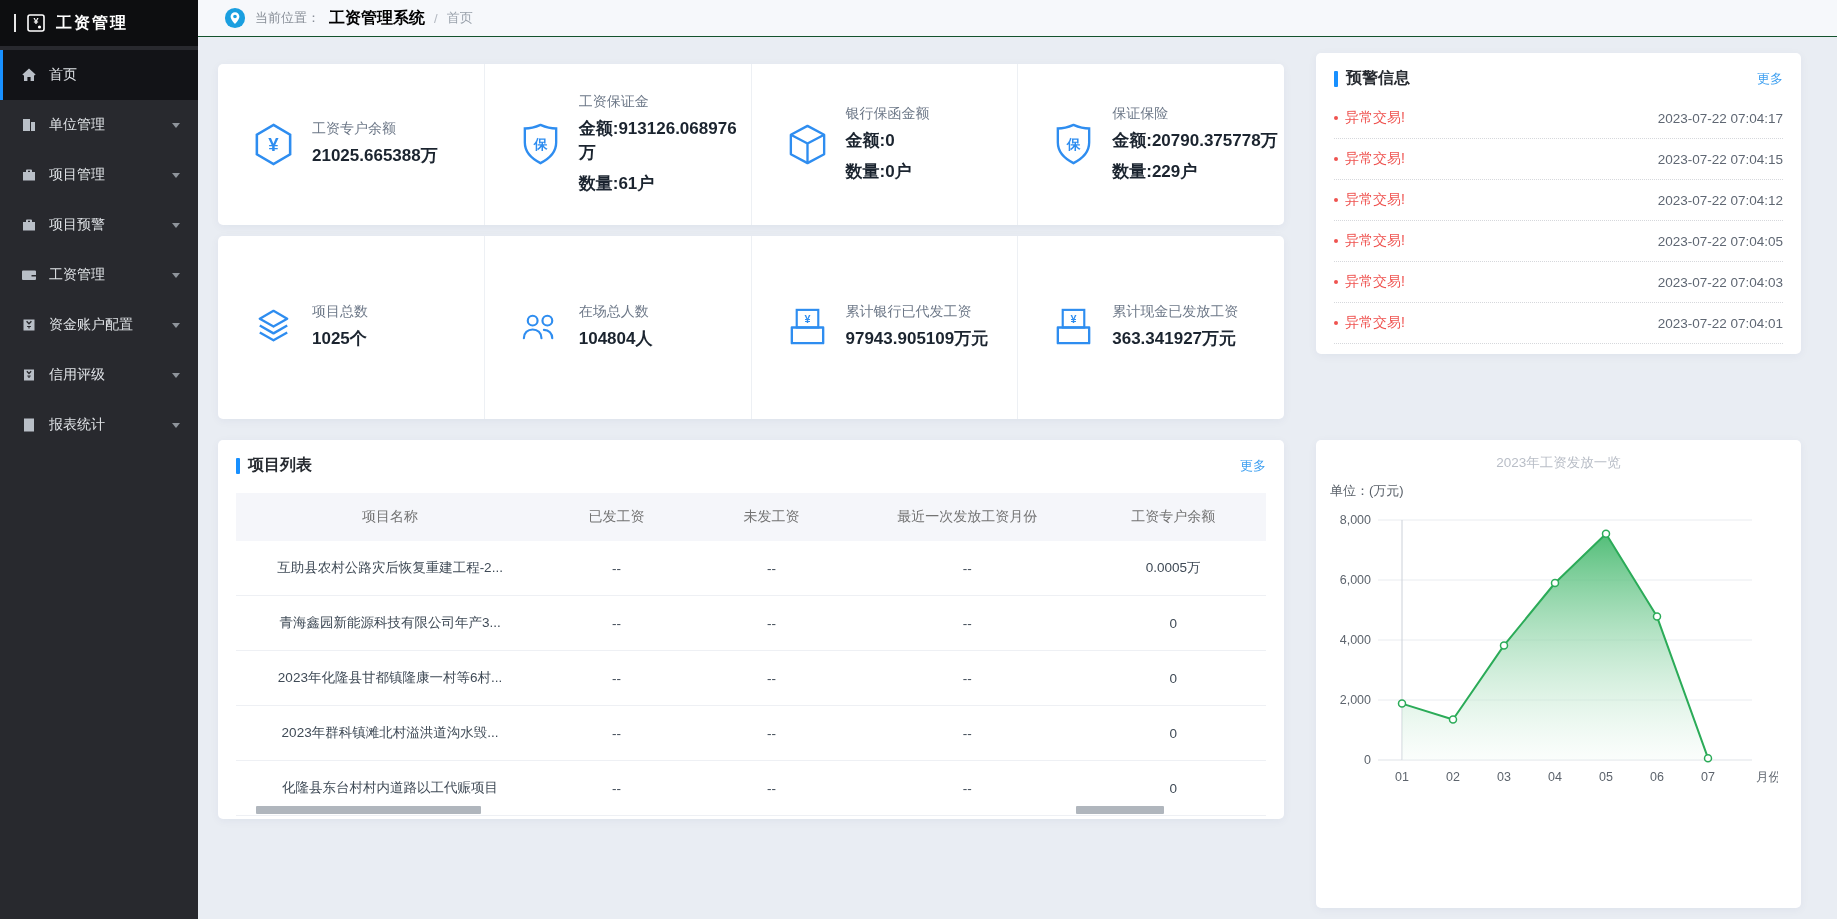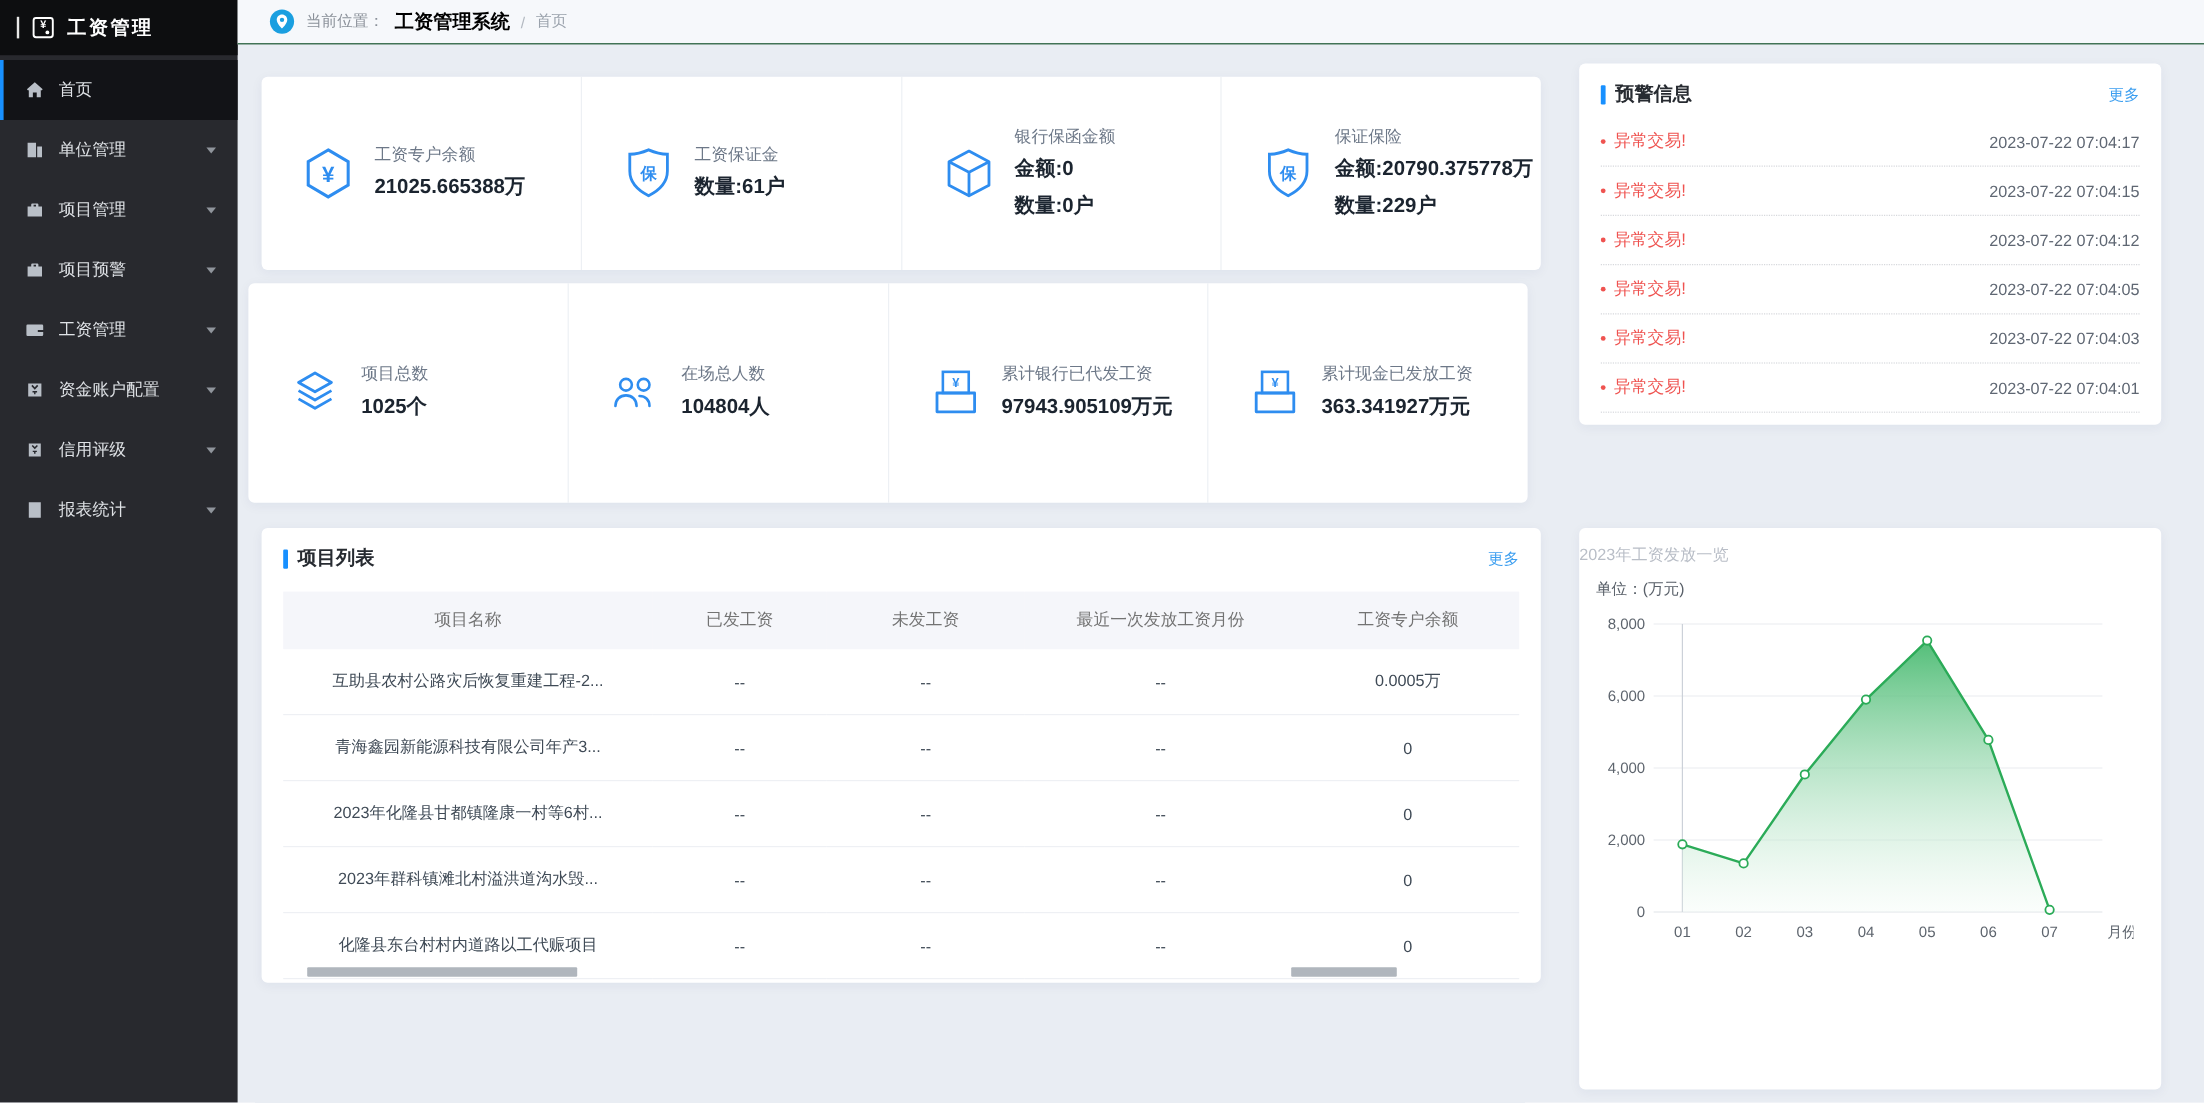--- a/index.html
+++ b/index.html
@@ -56,21 +56,21 @@
   .proj-table th{background:#f5f6fa;height:46px;font-weight:normal;font-size:14px;color:#737373;}
   .proj-table td{height:52px;text-align:center;font-size:13.5px;color:#3f4a56;border-bottom:1px solid #eef0f4;overflow:hidden;white-space:nowrap;text-overflow:ellipsis;}
   .col-name{width:30%;} .col-paid{width:14%;} .col-unpaid{width:16%;} .col-month{width:22%;} .col-bal{width:18%;}
   .clip-smear{position:absolute;bottom:5px;height:8px;background:#707a86;opacity:.55;border-radius:1px;}
   .smear-name{left:38px;width:225px;}
   .smear-bal{right:120px;width:88px;}
 
   
   .chart-card{overflow:hidden;}
   .year-select{margin-left:auto;display:flex;align-items:center;gap:8px;border:1px solid #e2e5eb;background:#fbfbfc;border-radius:4px;padding:7px 14px;font-size:14px;color:#5a6068;cursor:pointer;}
-  .chart-sub{color:#b9bec7;font-size:13.5px;margin-top:14px;}
+  .chart-sub{text-align:center;color:#b9bec7;font-size:13.5px;margin-top:14px;}
   .unit-label{color:#596069;font-size:13px;margin:10px 0 2px 14px;}
   .chart-wrap{padding:0 6px;}
 </style>
 </head>
 <body>
 
 <div class="viewport">
 
   <aside class="sidebar">
     <div class="logo">
@@ -182,20 +182,21 @@
           <span class="stat-value">21025.665388万</span>
         </div>
       </div>
       <div class="stat-seg">
         <svg class="stat-icon" viewBox="0 0 48 48">
           <path d="M24 4c6 2.6 11 3.7 16 3.7V22c0 9.6-6.8 16.4-16 21C14.8 38.4 8 31.6 8 22V7.7C13 7.7 18 6.6 24 4Z" fill="none" stroke="#2e8df0" stroke-width="2.4"></path>
           <text x="24" y="29" text-anchor="middle" style="font-size:14px;font-weight:bold;fill:#2e8df0;">保</text>
         </svg>
         <div class="stat-text">
           <span class="stat-title">工资保证金</span>
+          <span class="stat-value">金额:913126.068976万</span>
           <span class="stat-value">数量:61户</span>
         </div>
       </div>
       <div class="stat-seg">
         <svg class="stat-icon" viewBox="0 0 48 48">
           <path d="M24 5 41 14v20L24 43 7 34V14Z" fill="none" stroke="#2e8df0" stroke-width="2.4" stroke-linejoin="round"></path>
           <path d="M7 14l17 9 17-9M24 23v20" fill="none" stroke="#2e8df0" stroke-width="2.4" stroke-linejoin="round"></path>
         </svg>
         <div class="stat-text">
           <span class="stat-title">银行保函金额</span>
@@ -210,21 +211,21 @@
         </svg>
         <div class="stat-text">
           <span class="stat-title">保证保险</span>
           <span class="stat-value">金额:20790.375778万</span>
           <span class="stat-value">数量:229户</span>
         </div>
       </div>
     </div>
   </div>
 
-  <div class="card" style="left:207px;top:236px;width:1066px;height:183px;">
+  <div class="card" style="left:218px;top:236px;width:1066px;height:183px;">
     <div class="stat-row">
       <div class="stat-seg">
         <svg class="stat-icon" viewBox="0 0 48 48">
           <path d="M24 7 38 15 24 23 10 15Z" fill="none" stroke="#2e8df0" stroke-width="2.4" stroke-linejoin="round"></path>
           <path d="M10 22l14 8 14-8M10 29l14 8 14-8" fill="none" stroke="#2e8df0" stroke-width="2.4" stroke-linejoin="round"></path>
         </svg>
         <div class="stat-text">
           <span class="stat-title">项目总数</span>
           <span class="stat-value">1025个</span>
         </div>

